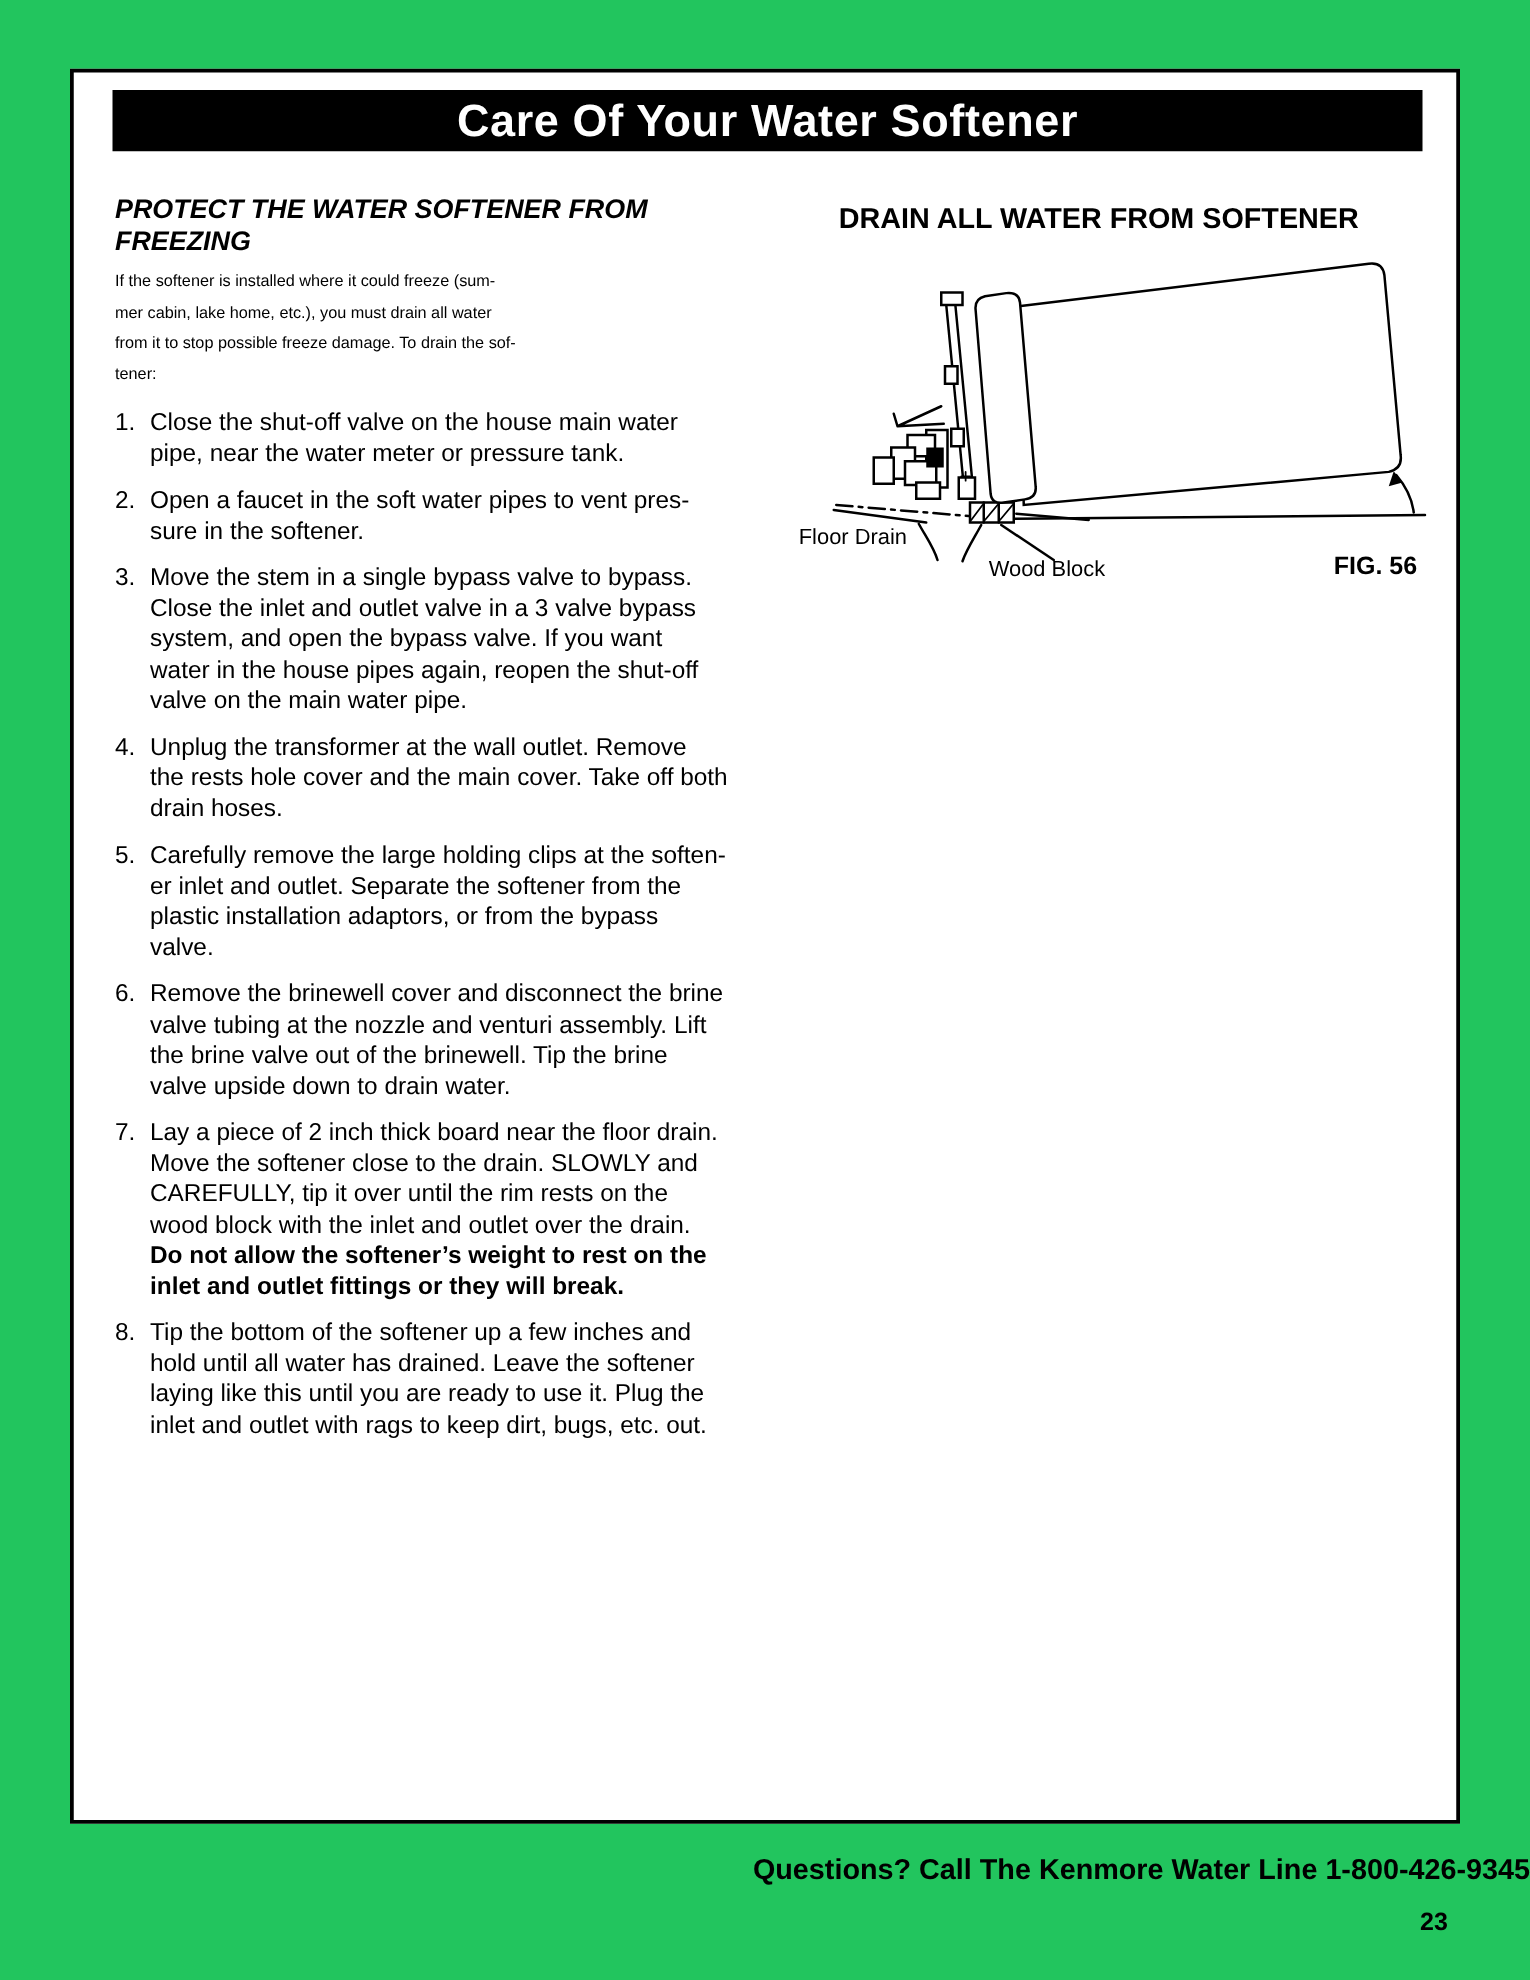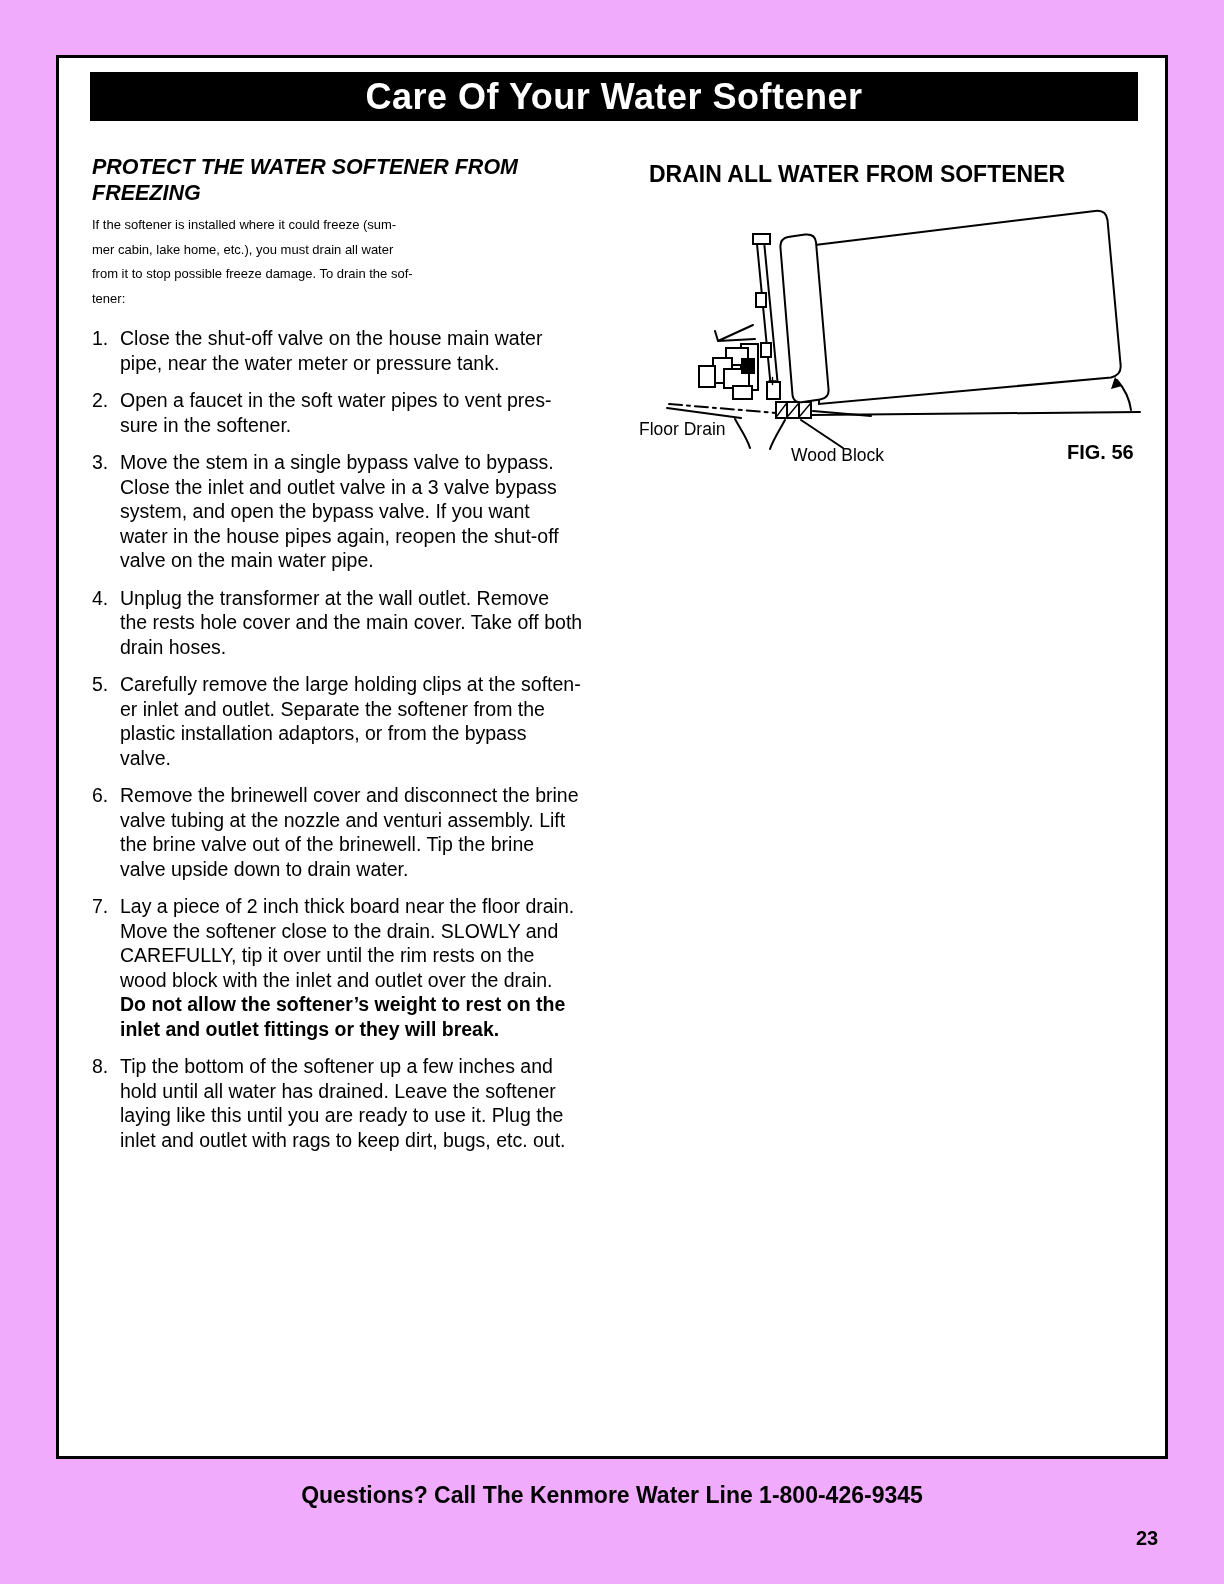--- a/index.html
+++ b/index.html
@@ -3,21 +3,21 @@
 <meta charset="utf-8">
 <style>
   * { margin:0; padding:0; box-sizing:border-box; }
   html,body { background:#ffffff; }
   body {
     width:1224px; height:1584px;
     font-family:"Liberation Sans", sans-serif;
     color:#000;
     position:relative;
   }
-  .page { position:relative; width:1224px; height:1584px; background:#f0abfc; overflow:hidden; }
+  .page { position:relative; width:1224px; height:1584px; background:#22c55e; overflow:hidden; }
 
   .doc-box {
     position:absolute; left:56px; top:55px;
     width:1112px; height:1404px;
     border:3px solid #000;
     background:#fff;
   }
 
   .header-bar {
     position:absolute; left:31px; top:14px;
@@ -39,30 +39,30 @@
   }
   .steps { margin-top:15px; }
   .step { display:flex; margin-bottom:13px; font-size:19.5px; line-height:24.5px; }
   .step .num { width:28px; flex:none; }
   .step .stext { white-space:pre-line; }
   .step .stext b { font-weight:bold; }
 
   .right-col { position:absolute; left:570px; top:100px; width:548px; height:430px; }
   .r-heading {
     position:absolute; left:20px; top:3px; width:460px;
-    text-align:left; font-weight:bold; font-size:23px;
+    text-align:center; font-weight:bold; font-size:23px;
   }
   .fig { position:absolute; left:0; top:40px; }
   .fig text { font-family:"Liberation Sans", sans-serif; fill:#000; }
   .fig .lbl { font-size:17.5px; }
   .fig .cap { font-size:20px; font-weight:bold; }
 
   .footer {
     position:absolute; left:0; top:1482px; width:1224px;
-    text-align:center; font-weight:bold; font-size:23px;
+    text-align:right; font-weight:bold; font-size:23px;
   }
   .pagenum {
     position:absolute; left:1136px; top:1527px;
     font-weight:bold; font-size:20px;
   }
 </style>
 </head>
 <body>
 
 <div class="page">

